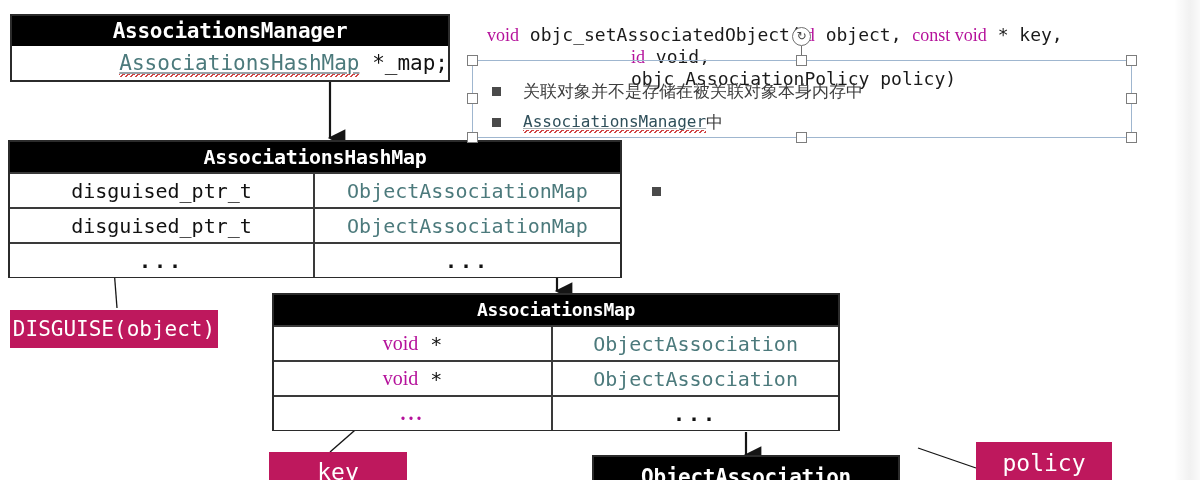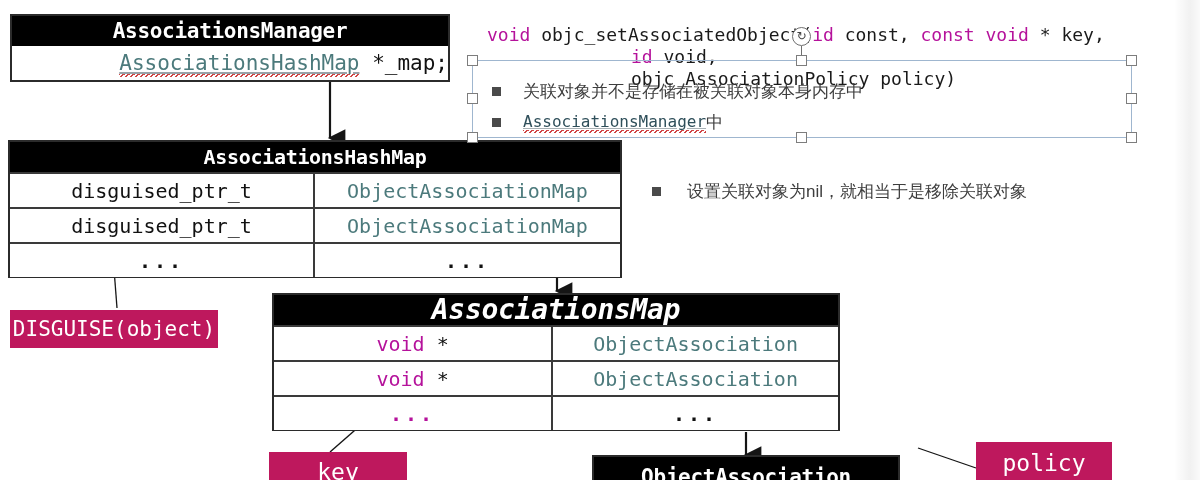--- a/index.html
+++ b/index.html
@@ -41,21 +41,21 @@
   }
   .cbox .row:first-of-type { border-top: none; }
   .cell {
     display: flex; align-items: center; justify-content: center;
     white-space: nowrap; overflow: hidden;
     font-family: "DejaVu Sans Mono", monospace;
     text-align: right;
   }
   .cell.left { flex: 0 0 50%; border-right: 2px solid #3a3a3a; }
   .cell.right { flex: 1 1 auto; }
-  .kw { color: #b5129b; }
+  .kw { color: #b5129b; font-family: Liberation Serif, serif; }
   .type { color: #4c7a7c; }
   .blk { color: #111; }
   .dots { letter-spacing: 3px; font-weight: bold; }
 
   
   #manager { left: 10px; top: 14px; width: 440px; height: 68px; }
   #manager .hdr { height: 30px; line-height: 30px; font-size: 21px; }
   #manager .body {
     height: 34px; line-height: 34px;
     text-align: right; font-size: 21px;
@@ -75,21 +75,21 @@
   }
 
   
   #hashmap { left: 8px; top: 140px; width: 614px; height: 138px; }
   #hashmap .hdr { height: 30px; line-height: 30px; font-size: 20px; }
   #hashmap .row { height: 35px; }
   #hashmap .cell { font-size: 20px; }
 
   
   #assocmap { left: 272px; top: 293px; width: 568px; height: 138px; }
-  #assocmap .hdr { height: 30px; line-height: 30px; font-size: 28px; font-style: italic; }
+  #assocmap .hdr { height: 30px; line-height: 30px; font-size: 18px; }
   #assocmap .row { height: 35px; }
   #assocmap .cell { font-size: 20px; }
   #assocmap .cell.left { flex: 0 0 49.5%; }
 
   
   #objassoc { left: 592px; top: 455px; width: 308px; height: 60px; border-bottom: none; }
   #objassoc .hdr { height: 58px; line-height: 40px; font-size: 21px; }
 
   
   .blue {
@@ -253,21 +253,21 @@
 
   <div class="cbox" id="objassoc">
     <div class="hdr">ObjectAssociation</div>
   </div>
 
   <div class="blue" id="disguise">DISGUISE(object)</div>
   <div class="blue" id="keybox">key</div>
   <div class="blue" id="policybox">policy</div>
 
   <div id="sig">
-<span class="l1"><span class="kw">void</span><span> objc_setAssociatedObject(</span><span class="kw">id</span><span> const, </span><span class="kw">const void</span><span> * key,</span></span>
+<span class="l1"><span class="kw">void</span><span> objc_setAssociatedObject(</span><span class="kw">id</span><span> object, </span><span class="kw">const void</span><span> * key,</span></span>
 <span class="l2"><span class="kw">id</span><span> void,</span></span>
 <span class="l3"><span>objc_AssociationPolicy policy)</span></span>
   </div>
 
   <div id="selbox">
     <div id="rot-stem"></div>
     <div id="rot">↻</div>
     <div class="handle h-tl"></div>
     <div class="handle h-tc"></div>
     <div class="handle h-tr"></div>
@@ -286,18 +286,17 @@
     <div class="bline">
       <span class="bmark"></span>
         <span class="mono-inline squiggle">AssociationsManager</span>
         <span>中</span>
     </div>
   </div>
 
   <div class="bullets" id="bullets-bot">
     <div class="bline">
       <span class="bmark"></span>
-      <span>设置关联对象为nil，就相当于是移除关联对象</span>
     </div>
   </div>
 
   <div id="edge-shade"></div>
 </div>
 
 </body></html>

